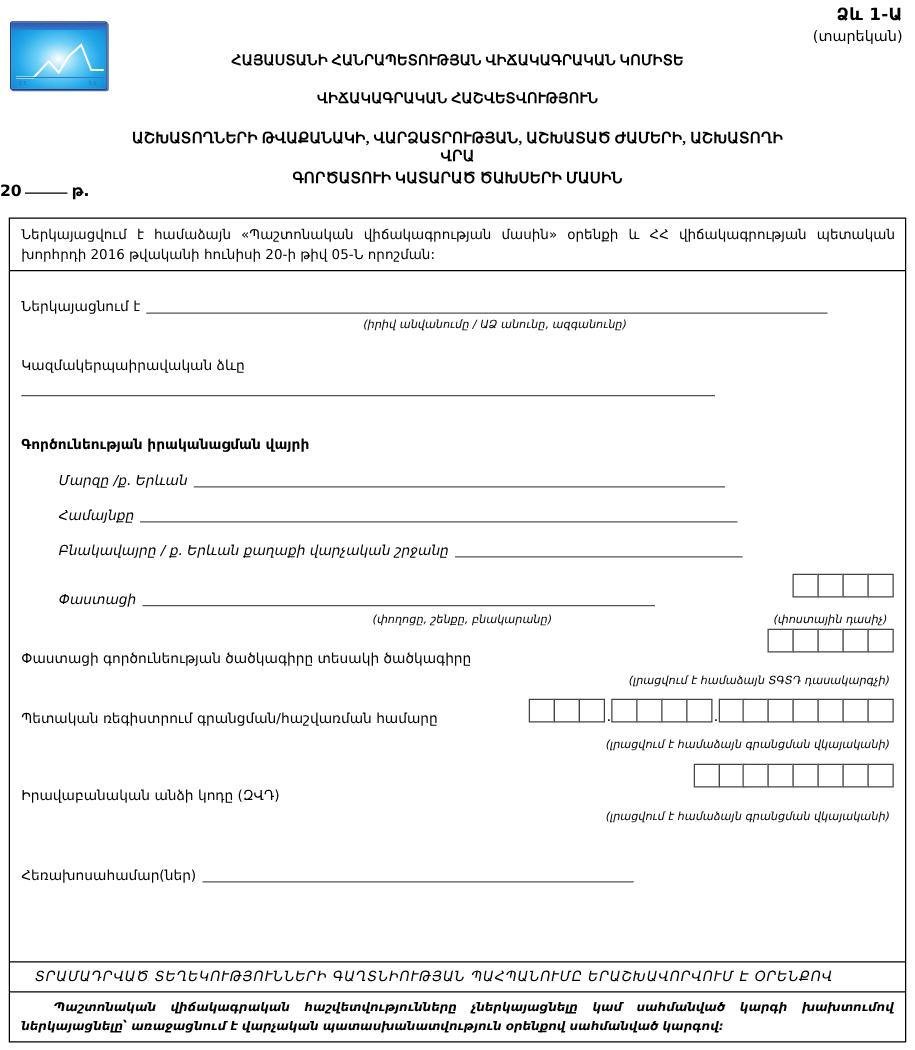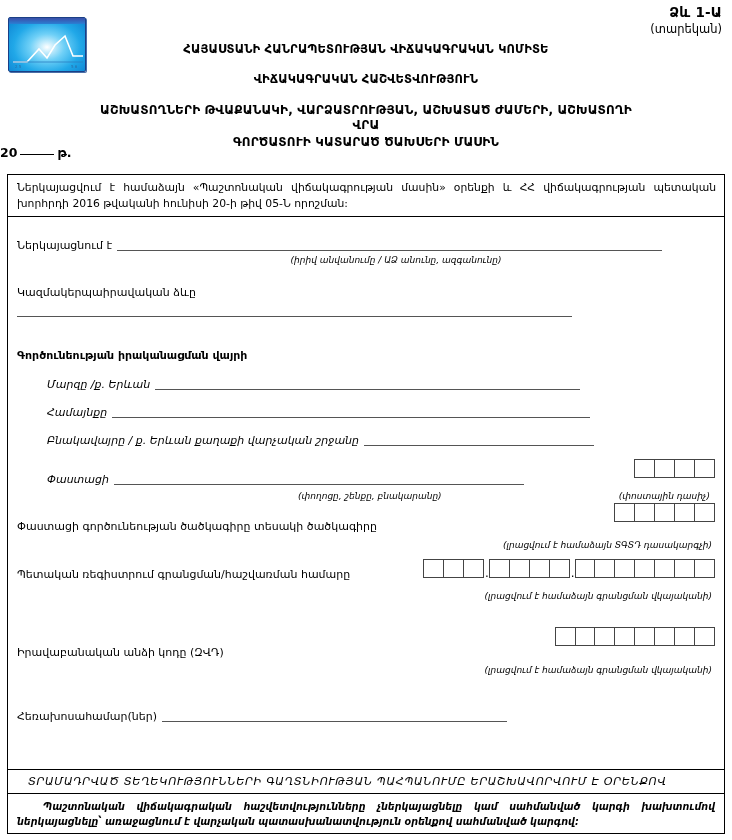--- a/index.html
+++ b/index.html
@@ -64,20 +64,21 @@
     right: 96px;
     top: 42px;
     text-align: center;
   }
   .title-line {
     font-size: 11.5px;
     font-weight: bold;
     letter-spacing: .15px;
     line-height: 1.25;
     margin-bottom: 16px;
+    font-family: Liberation Serif, serif;
   }
   .title-line.big { font-size: 12px; margin-bottom: 2px; }
   .title-line.big2 { font-size: 12px; margin-bottom: 14px; }
   .year-line {
     font-size: 12.5px;
     font-weight: bold;
     text-align: left;
     position: absolute;
     left: 0; right: 0;
     top: 145px;
@@ -295,21 +296,21 @@
         <span class="cell"></span>
         <span class="cell"></span>
         <span class="cell"></span>
         <span class="cell"></span>
         <span class="cell"></span>
         <span class="cell"></span>
       </span>
     </div>
     <div class="caption" style="margin-top:9px; text-align:right; padding-right:12px;">(լրացվում է համաձայն գրանցման վկայականի)</div>
 
-    <div class="row" style="margin-top:40px;">
+    <div class="row" style="margin-top:24px;">
       <span class="lbl">Իրավաբանական անձի կոդը (ԶՎԴ)</span>
       <span class="cells" style="position:absolute; right:9px; top:-14px;">
         <span class="cell"></span>
         <span class="cell"></span>
         <span class="cell"></span>
         <span class="cell"></span>
         <span class="cell"></span>
         <span class="cell"></span>
         <span class="cell"></span>
         <span class="cell"></span>

